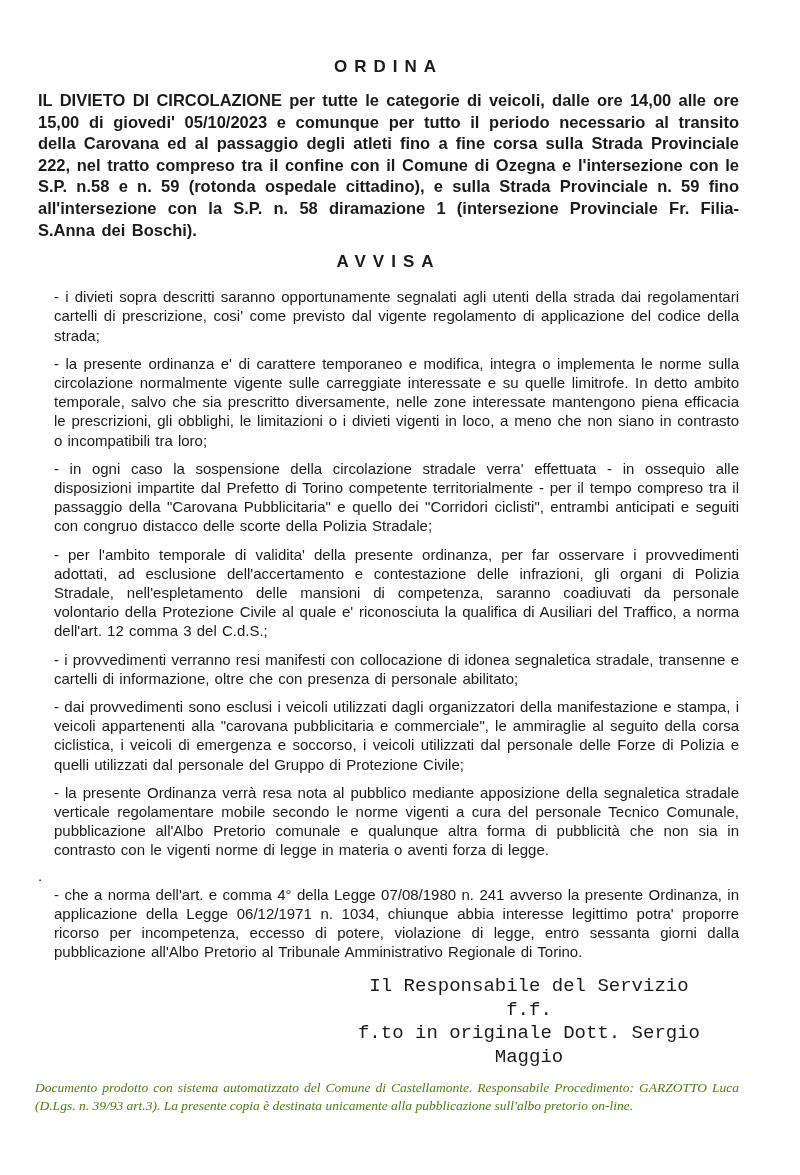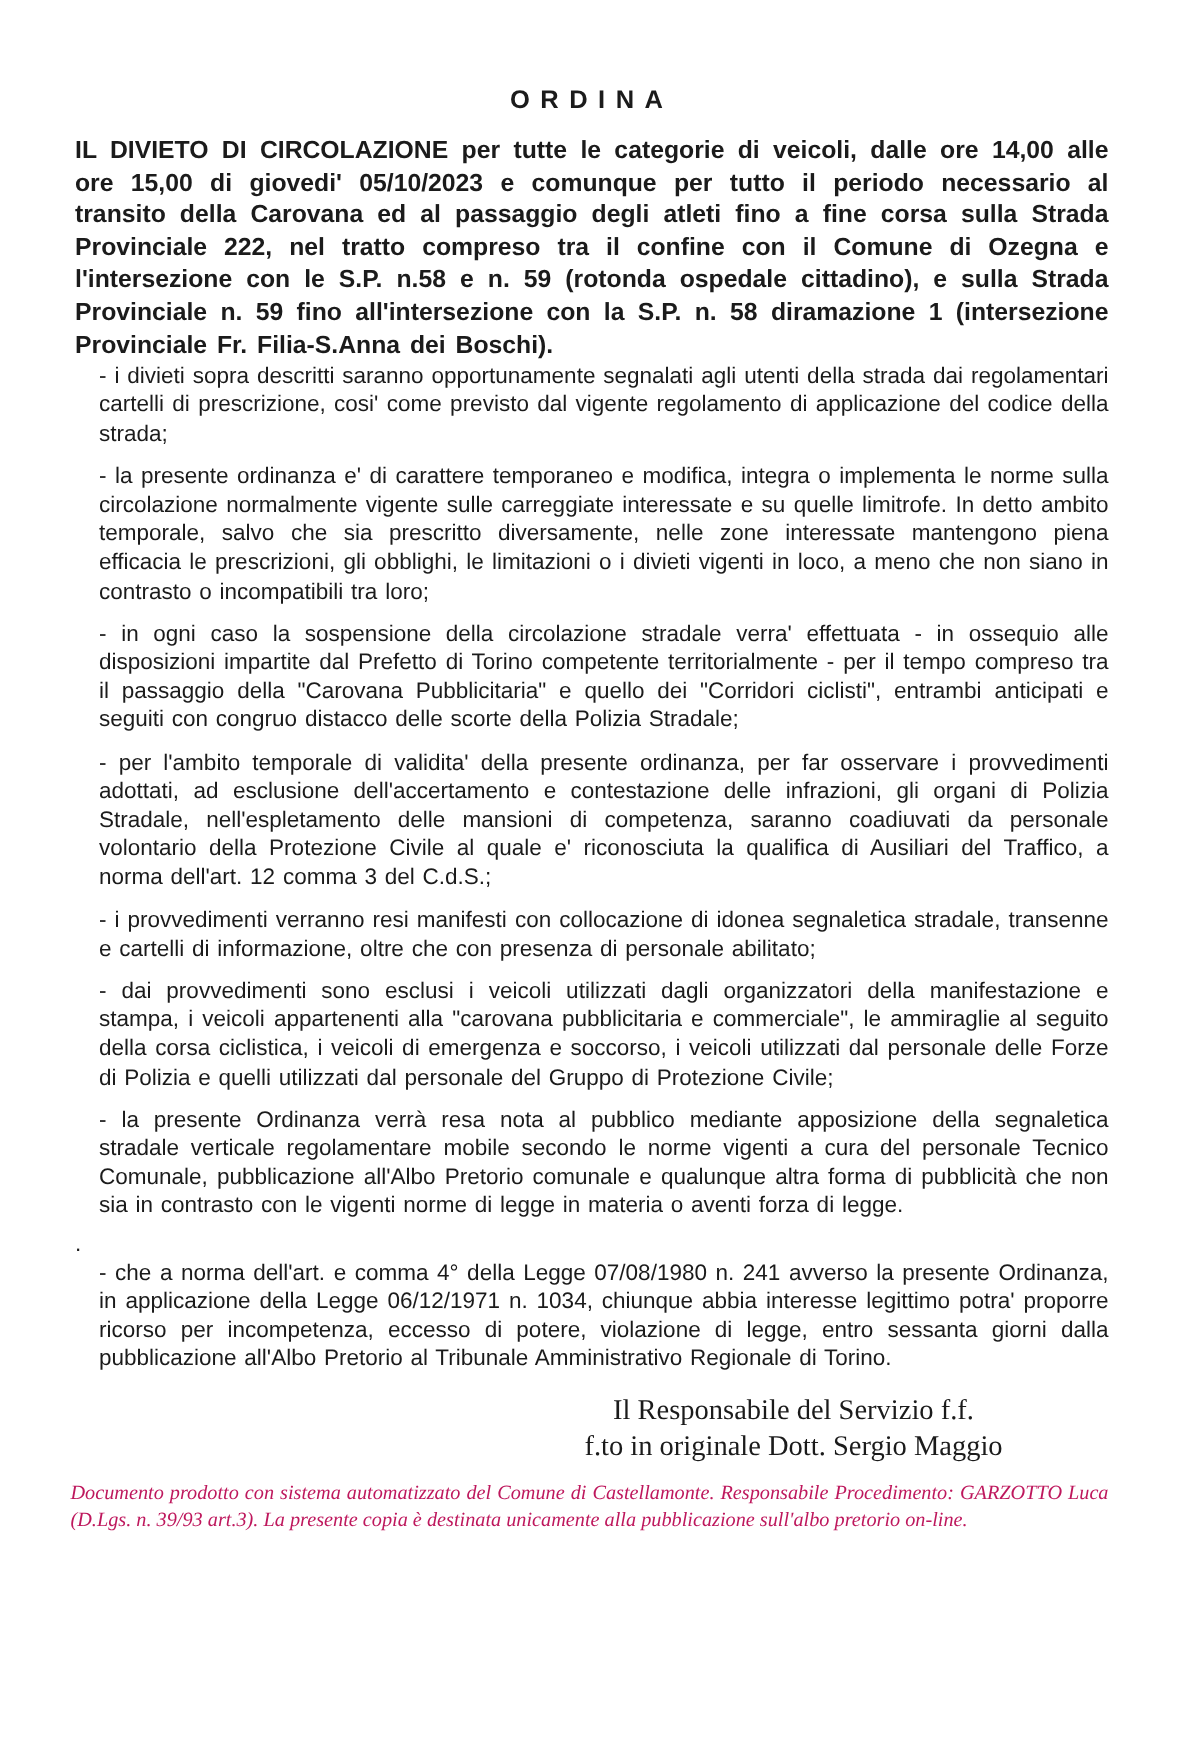--- a/index.html
+++ b/index.html
@@ -8,21 +8,21 @@
     background: #ffffff;
   }
   .page {
     position: relative;
     width: 777px;
     height: 1175px;
     box-sizing: border-box;
     background: #ffffff;
     color: #1b1b1b;
     font-family: "Liberation Sans", sans-serif;
-    padding: 56px 38px 0 50px;
+    padding: 56px 38px 0 38px;
     overflow: hidden;
   }
   .heading {
     font-size: 17px;
     font-weight: bold;
     text-align: center;
     letter-spacing: 7px;
     margin: 0 0 12px 0;
     line-height: 22px;
   }
@@ -46,47 +46,48 @@
     word-spacing: 1px;
   }
   .dot-line {
     margin: 0 0 2px 0;
     line-height: 14px;
   }
   .signature-block {
     width: 360px;
     margin: 14px 30px 0 auto;
     text-align: center;
-    font-family: Liberation Serif, serif;
+    font-family: Liberation Mono, monospace;
     font-size: 19px;
     line-height: 23.5px;
   }
   .signature-line {
     margin: 0;
   }
   .footer-note {
     margin-top: 10px;
     margin-left: -3px;
     font-family: "Liberation Serif", serif;
     font-style: italic;
     font-size: 13.5px;
     line-height: 18px;
     text-align: justify;
-    color: #be185d;
+    color: #4d7c0f;
   }
 </style>
 </head>
 <body>
 
 <div class="page">
 
   <h1 class="heading">ORDINA</h1>
 
   <p class="lead-paragraph">IL DIVIETO DI CIRCOLAZIONE per tutte le categorie di veicoli, dalle ore 14,00 alle ore 15,00 di giovedi' 05/10/2023 e comunque per tutto il periodo necessario al transito della Carovana ed al passaggio degli atleti fino a fine corsa sulla Strada Provinciale 222, nel tratto compreso tra il confine con il Comune di Ozegna e l'intersezione con le S.P. n.58 e n. 59 (rotonda ospedale cittadino), e sulla Strada Provinciale n. 59 fino all'intersezione con la S.P. n. 58 diramazione 1 (intersezione Provinciale Fr. Filia-S.Anna dei Boschi).</p>
 
+  <h1 class="heading avvisa">AVVISA</h1>
 
   <p class="body-paragraph">- i divieti sopra descritti saranno opportunamente segnalati agli utenti della strada dai regolamentari cartelli di prescrizione, cosi' come previsto dal vigente regolamento di applicazione del codice della strada;</p>
   <p class="body-paragraph">- la presente ordinanza e' di carattere temporaneo e modifica, integra o implementa le norme sulla circolazione normalmente vigente sulle carreggiate interessate e su quelle limitrofe. In detto ambito temporale, salvo che sia prescritto diversamente, nelle zone interessate mantengono piena efficacia le prescrizioni, gli obblighi, le limitazioni o i divieti vigenti in loco, a meno che non siano in contrasto o incompatibili tra loro;</p>
   <p class="body-paragraph">- in ogni caso la sospensione della circolazione stradale verra' effettuata - in ossequio alle disposizioni impartite dal Prefetto di Torino competente territorialmente - per il tempo compreso tra il passaggio della "Carovana Pubblicitaria" e quello dei "Corridori ciclisti", entrambi anticipati e seguiti con congruo distacco delle scorte della Polizia Stradale;</p>
   <p class="body-paragraph">- per l'ambito temporale di validita' della presente ordinanza, per far osservare i provvedimenti adottati, ad esclusione dell'accertamento e contestazione delle infrazioni, gli organi di Polizia Stradale, nell'espletamento delle mansioni di competenza, saranno coadiuvati da personale volontario della Protezione Civile al quale e' riconosciuta la qualifica di Ausiliari del Traffico, a norma dell'art. 12 comma 3 del C.d.S.;</p>
   <p class="body-paragraph">- i provvedimenti verranno resi manifesti con collocazione di idonea segnaletica stradale, transenne e cartelli di informazione, oltre che con presenza di personale abilitato;</p>
   <p class="body-paragraph">- dai provvedimenti sono esclusi i veicoli utilizzati dagli organizzatori della manifestazione e stampa, i veicoli appartenenti alla "carovana pubblicitaria e commerciale", le ammiraglie al seguito della corsa ciclistica, i veicoli di emergenza e soccorso, i veicoli utilizzati dal personale delle Forze di Polizia e quelli utilizzati dal personale del Gruppo di Protezione Civile;</p>
   <p class="body-paragraph">- la presente Ordinanza verrà resa nota al pubblico mediante apposizione della segnaletica stradale verticale regolamentare mobile secondo le norme vigenti a cura del personale Tecnico Comunale, pubblicazione all'Albo Pretorio comunale e qualunque altra forma di pubblicità che non sia in contrasto con le vigenti norme di legge in materia o aventi forza di legge.</p>
   <p class="body-paragraph dot-line">.</p>
   <p class="body-paragraph">- che a norma dell'art. e comma 4° della Legge 07/08/1980 n. 241 avverso la presente Ordinanza, in applicazione della Legge 06/12/1971 n. 1034, chiunque abbia interesse legittimo potra' proporre ricorso per incompetenza, eccesso di potere, violazione di legge, entro sessanta giorni dalla pubblicazione all'Albo Pretorio al Tribunale Amministrativo Regionale di Torino.</p>

